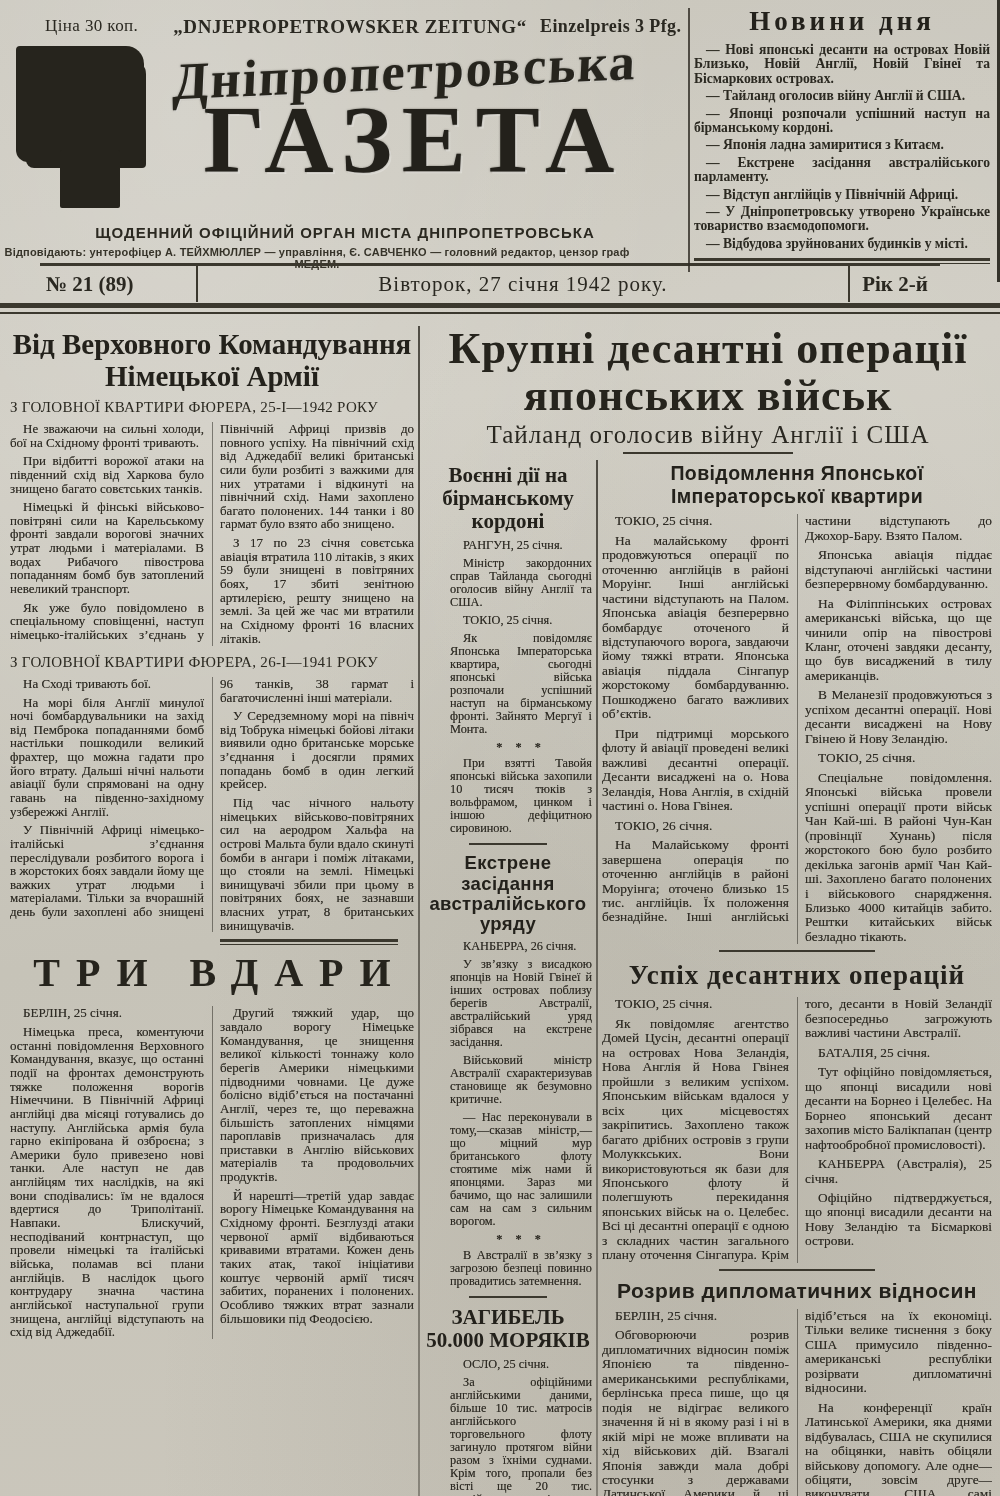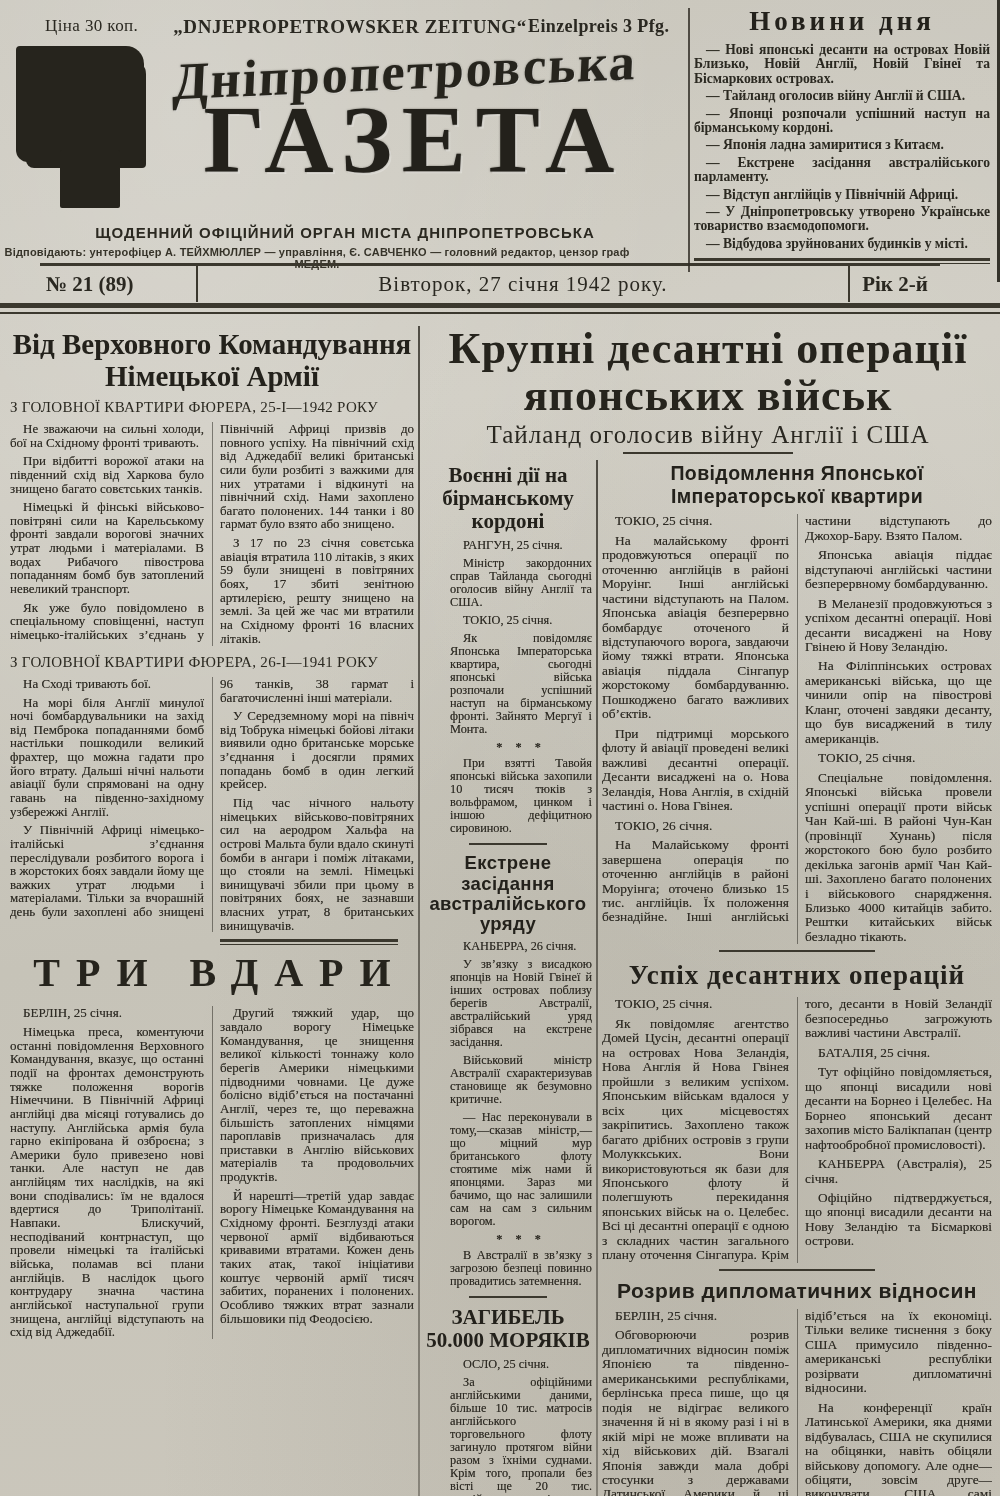--- a/index.html
+++ b/index.html
@@ -13,21 +13,21 @@
       radial-gradient(ellipse at 85% 30%, rgba(255,255,255,.10), transparent 40%),
       radial-gradient(ellipse at 70% 95%, rgba(92,87,72,.14), transparent 55%),
       linear-gradient(173deg,#c9c6bc,#cfccc2 28%,#c6c3b8 60%,#cbc7bc);
   }
   .page *{box-sizing:border-box;}
   
   .header{position:relative;height:318px;}
   .tb{position:absolute;top:16px;font-size:17px;color:#2a2821;letter-spacing:.4px;}
   .tb-left{left:45px;}
   .tb-center{left:150px;width:400px;text-align:center;font-size:19px;font-weight:bold;letter-spacing:.6px;}
-  .tb-right{left:528px;font-size:18px;font-weight:bold;}
+  .tb-right{left:540px;font-size:18px;font-weight:bold;}
   .ink-block{position:absolute;left:16px;top:46px;width:128px;height:116px;background:#26241d;
     border-radius:4px 18px 8px 12px;box-shadow:6px 10px 0 -4px #26241d;}
   .ink-block.b2{left:60px;top:150px;width:60px;height:58px;box-shadow:none;border-radius:2px;}
   .script-title{position:absolute;left:120px;top:42px;width:570px;text-align:center;
     font-size:52px;font-weight:bold;color:#26241d;letter-spacing:2px;
     transform:rotate(-2.5deg) skewX(-5deg);
     text-shadow:1px 1px 0 rgba(255,255,255,.35), 0 0 2px rgba(38,36,29,.5);}
   .block-title{position:absolute;left:140px;top:92px;width:548px;text-align:center;
     font-size:96px;line-height:1;font-weight:bold;color:#23211b;letter-spacing:10px;
     text-shadow:2px 2px 0 rgba(255,255,255,.28), 0 0 2px rgba(35,33,27,.55);}
@@ -212,22 +212,22 @@
 
         <div class="pair">
           <h3 class="hq-head">Повідомлення Японської Імператорської квартири</h3>
           <div class="cols2">
               <p class="para">ТОКІО, 25 січня.</p>
               <p class="para">На малайському фронті продовжуються операції по оточенню англійців в районі Моруінг. Інші англійські частини відступають на Палом. Японська авіація безперервно бомбардує оточеного й відступаючого ворога, завдаючи йому тяжкі втрати. Японська авіація піддала Сінгапур жорстокому бомбардуванню. Пошкоджено багато важливих об’єктів.</p>
               <p class="para">При підтримці морського флоту й авіації проведені великі важливі десантні операції. Десанти висаджені на о. Нова Зеландія, Нова Англія, в східній частині о. Нова Гвінея.</p>
               <p class="para">ТОКІО, 26 січня.</p>
               <p class="para">На Малайському фронті завершена операція по оточенню англійців в районі Моруінга; оточено близько 15 тис. англійців. Їх положення безнадійне. Інші англійські частини відступають до Джохор-Бару. Взято Палом.</p>
               <p class="para">Японська авіація піддає відступаючі англійські частини безперервному бомбардуванню.</p>
+              <p class="para">На Філіппінських островах американські війська, що ще чинили опір на півострові Кланг, оточені завдяки десанту, що був висаджений в тилу американців.</p>
               <p class="para">В Меланезії продовжуються з успіхом десантні операції. Нові десанти висаджені на Нову Гвінею й Нову Зеландію.</p>
-              <p class="para">На Філіппінських островах американські війська, що ще чинили опір на півострові Кланг, оточені завдяки десанту, що був висаджений в тилу американців.</p>
               <p class="para">ТОКІО, 25 січня.</p>
               <p class="para">Спеціальне повідомлення. Японські війська провели успішні операції проти військ Чан Кай-ші. В районі Чун-Кан (провінції Хунань) після жорстокого бою було розбито декілька загонів армії Чан Кай-ші. Захоплено багато полонених і військового снарядження. Близько 4000 китайців забито. Рештки китайських військ безладно тікають.</p>
             </div>
           <div class="rule-m"></div>
           <h3 class="success-head">Успіх десантних операцій</h3>
           <div class="cols2">
               <p class="para">ТОКІО, 25 січня.</p>
               <p class="para">Як повідомляє агентство Домей Цусін, десантні операції на островах Нова Зеландія, Нова Англія й Нова Гвінея пройшли з великим успіхом. Японським військам вдалося у всіх цих місцевостях закріпитись. Захоплено також багато дрібних островів з групи Молуккських. Вони використовуються як бази для Японського флоту й полегшують перекидання японських військ на о. Целебес. Всі ці десантні операції є одною з складних частин загального плану оточення Сінгапура. Крім того, десанти в Новій Зеландії безпосередньо загрожують важливі частини Австралії.</p>
               <p class="para">БАТАЛІЯ, 25 січня.</p>
               <p class="para">Тут офіційно повідомляється, що японці висадили нові десанти на Борнео і Целебес. На Борнео японський десант захопив місто Балікпапан (центр нафтообробної промисловості).</p>

